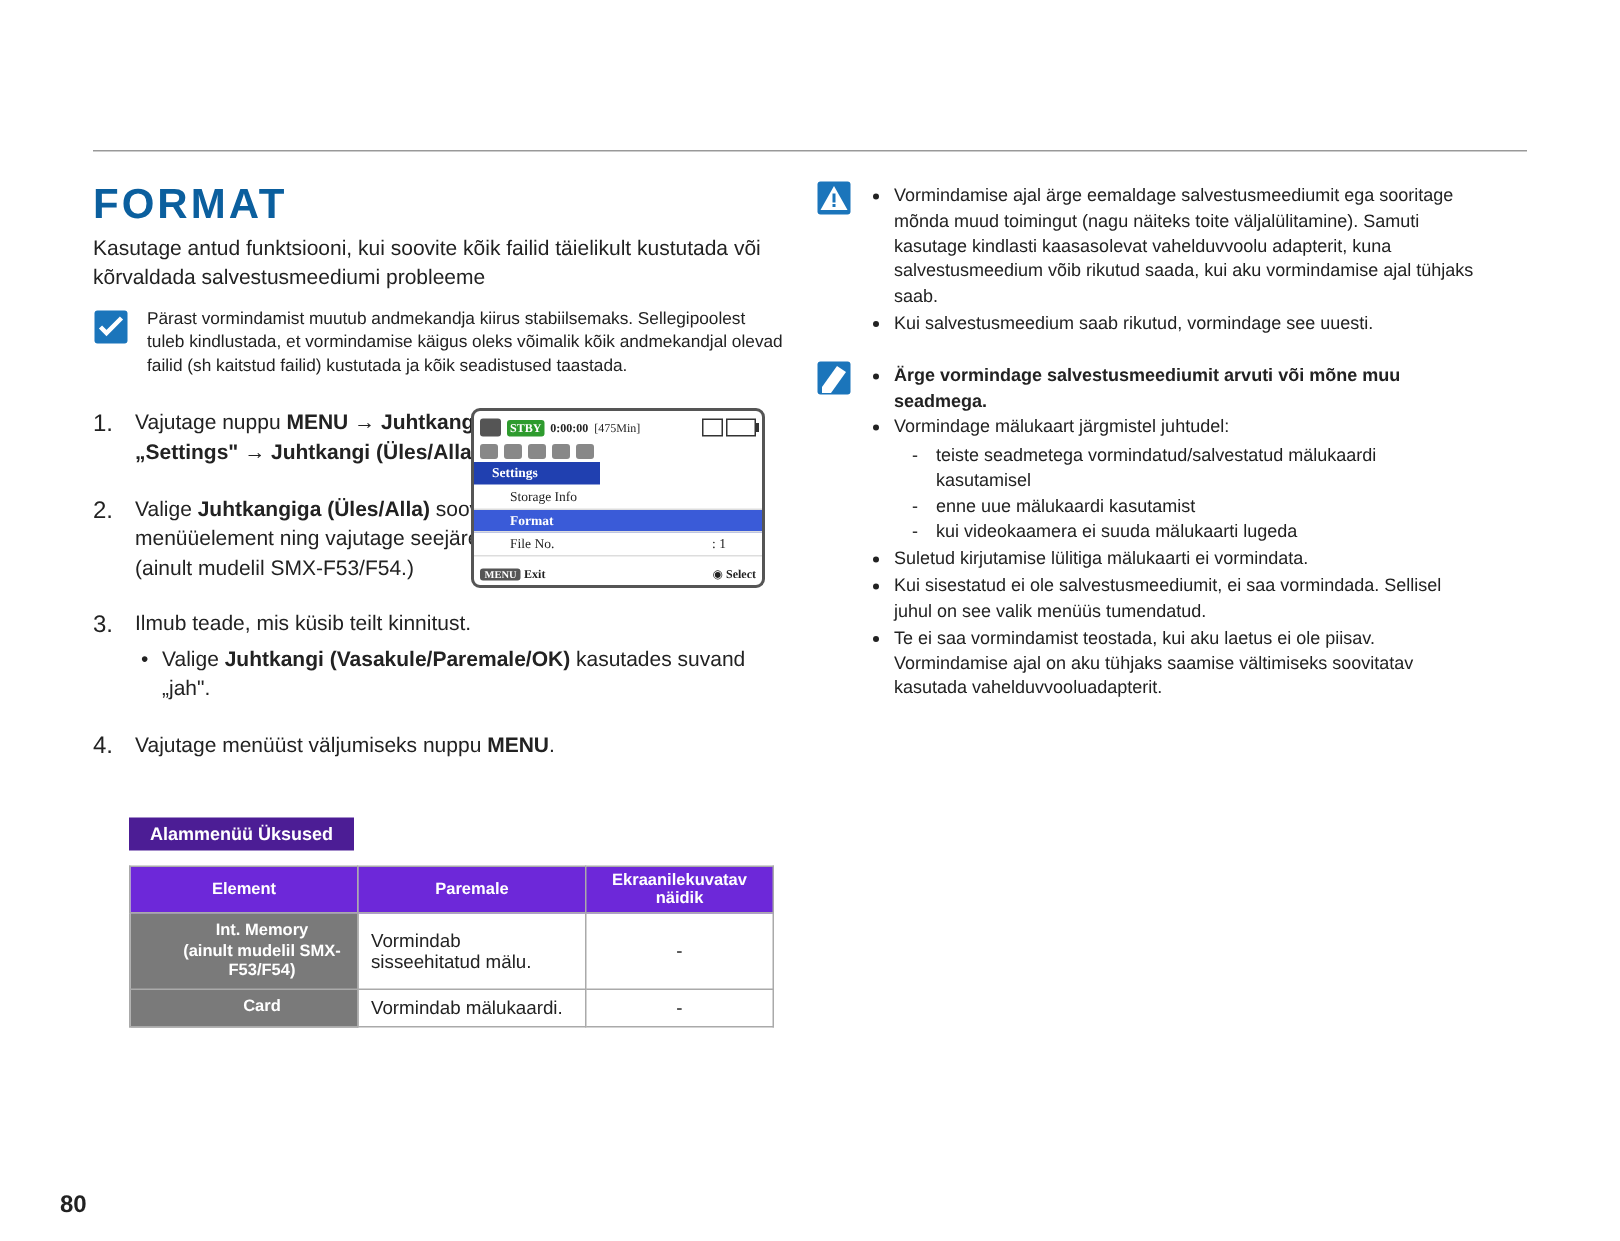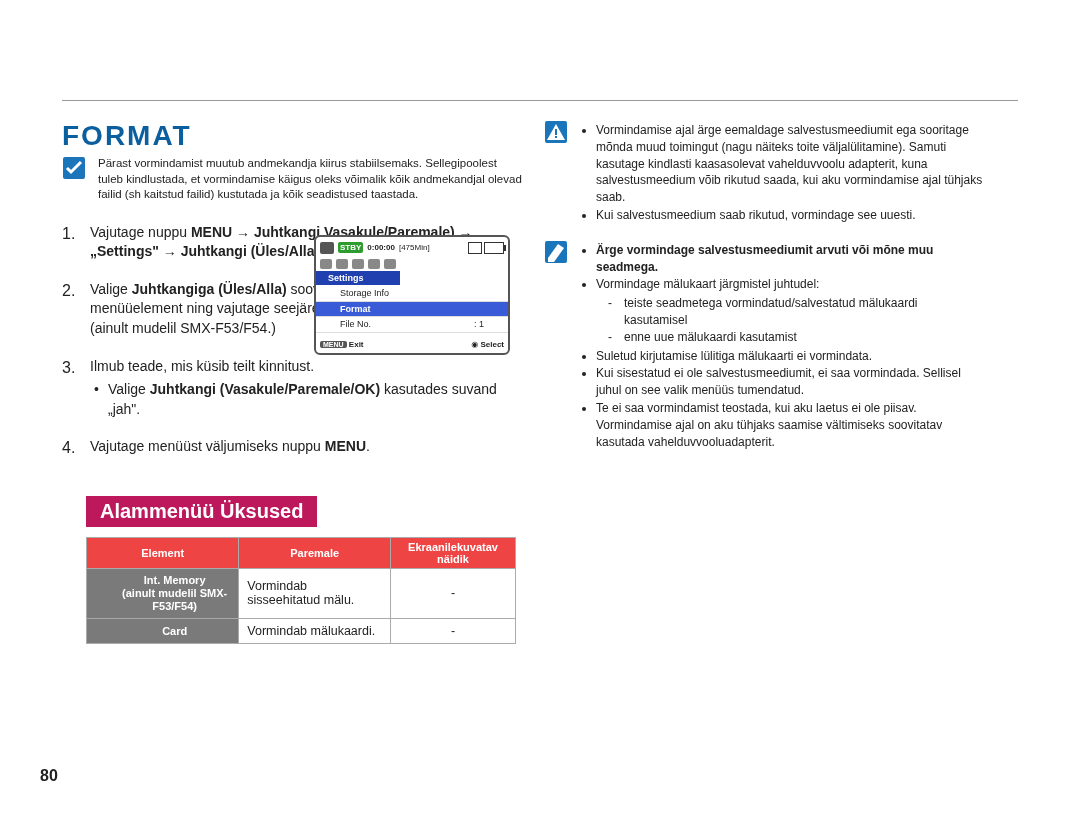--- a/index.html
+++ b/index.html
@@ -98,25 +98,24 @@
     top: 0;
     left: 252px;
     width: 200px;
   }
   .lcd {
     width: 196px;
     height: 120px;
     background: #fff;
     border: 2px solid #555;
     border-radius: 6px;
-    font-family: Liberation Sans, sans-serif;
+    font-family: Liberation Serif, serif;
     position: relative;
     box-sizing: border-box;
     overflow: hidden;
-    margin-top: 12px;
   }
   .lcd-top {
     height: 18px;
     display: flex;
     align-items: center;
     gap: 4px;
     padding: 2px 4px;
     font-size: 8px;
   }
   .lcd-top .rec-icon {
@@ -183,35 +182,35 @@
     font-size: 14px;
     position: relative;
   }
   .sub-bullet::before {
     content: "•";
     position: absolute;
     left: 4px;
   }
   .sm-heading {
     display: inline-block;
-    background: #be185d;
+    background: #4c1d95;
     color: #fff;
     padding: 4px 14px;
-    font-size: 20px;
+    font-size: 12px;
     font-weight: bold;
     margin: 18px 0 10px 24px;
   }
   table.submenu {
     border-collapse: collapse;
     width: 430px;
     margin-left: 24px;
     font-size: 12.5px;
   }
   table.submenu th {
-    background: #ef4444;
+    background: #6d28d9;
     color: #fff;
     font-weight: bold;
     padding: 3px 6px;
     border: 1px solid #aaa;
     font-size: 11px;
   }
   table.submenu td {
     border: 1px solid #aaa;
     padding: 5px 8px;
     vertical-align: middle;
@@ -221,21 +220,21 @@
     color: #fff;
     font-size: 11px;
     font-weight: bold;
     text-align: center;
     line-height: 1.2;
     padding-left: 32px;
   }
   table.submenu td.center { text-align: center; }
   .pagenum {
     position: absolute;
-    bottom: 42px;
+    bottom: 14px;
     left: 40px;
     font-size: 16px;
     font-weight: bold;
     color: #222;
   }
   .right-notes {
     font-size: 12px;
     line-height: 1.4;
   }
   .right-block {
@@ -255,20 +254,21 @@
 </head>
 <body>
 
 <div class="page">
   <div class="topline"></div>
 
   <div class="columns">
 
     <div class="col-left">
       <h1 class="section">FORMAT</h1>
+      <div class="intro">Kasutage antud funktsiooni, kui soovite kõik failid täielikult kustutada või kõrvaldada salvestusmeediumi probleeme</div>
 
       <div class="notebox">
         <div class="note-icon">
           <svg viewBox="0 0 24 24">
               <rect x="1" y="1" width="22" height="22" rx="2" fill="#1b75bb"></rect>
               <path d="M5 12 l4 4 l10 -10" stroke="#fff" stroke-width="3" fill="none"></path>
             </svg>
         </div>
         <div class="note-text">Pärast vormindamist muutub andmekandja kiirus stabiilsemaks. Sellegipoolest tuleb kindlustada, et vormindamise käigus oleks võimalik kõik andmekandjal olevad failid (sh kaitstud failid) kustutada ja kõik seadistused taastada.</div>
       </div>
@@ -392,20 +392,21 @@
               <path d="M4 18 L14 4 L20 8 L10 22 L4 22 Z" fill="#fff"></path>
             </svg>
         </div>
         <div class="body">
           <ul>
             <li><b>Ärge vormindage salvestusmeediumit arvuti või mõne muu seadmega.</b><br></li>
             <li><span>Vormindage mälukaart järgmistel juhtudel:</span>
               <ul class="dash">
                 <li>teiste seadmetega vormindatud/salvestatud mälukaardi kasutamisel</li>
                 <li>enne uue mälukaardi kasutamist</li>
+                <li>kui videokaamera ei suuda mälukaarti lugeda</li>
               </ul>
             </li>
             <li>Suletud kirjutamise lülitiga mälukaarti ei vormindata.</li>
             <li>Kui sisestatud ei ole salvestusmeediumit, ei saa vormindada. Sellisel juhul on see valik menüüs tumendatud.</li>
             <li>Te ei saa vormindamist teostada, kui aku laetus ei ole piisav. Vormindamise ajal on aku tühjaks saamise vältimiseks soovitatav kasutada vahelduvvooluadapterit.</li>
           </ul>
         </div>
       </div>
     </div>
   </div>

